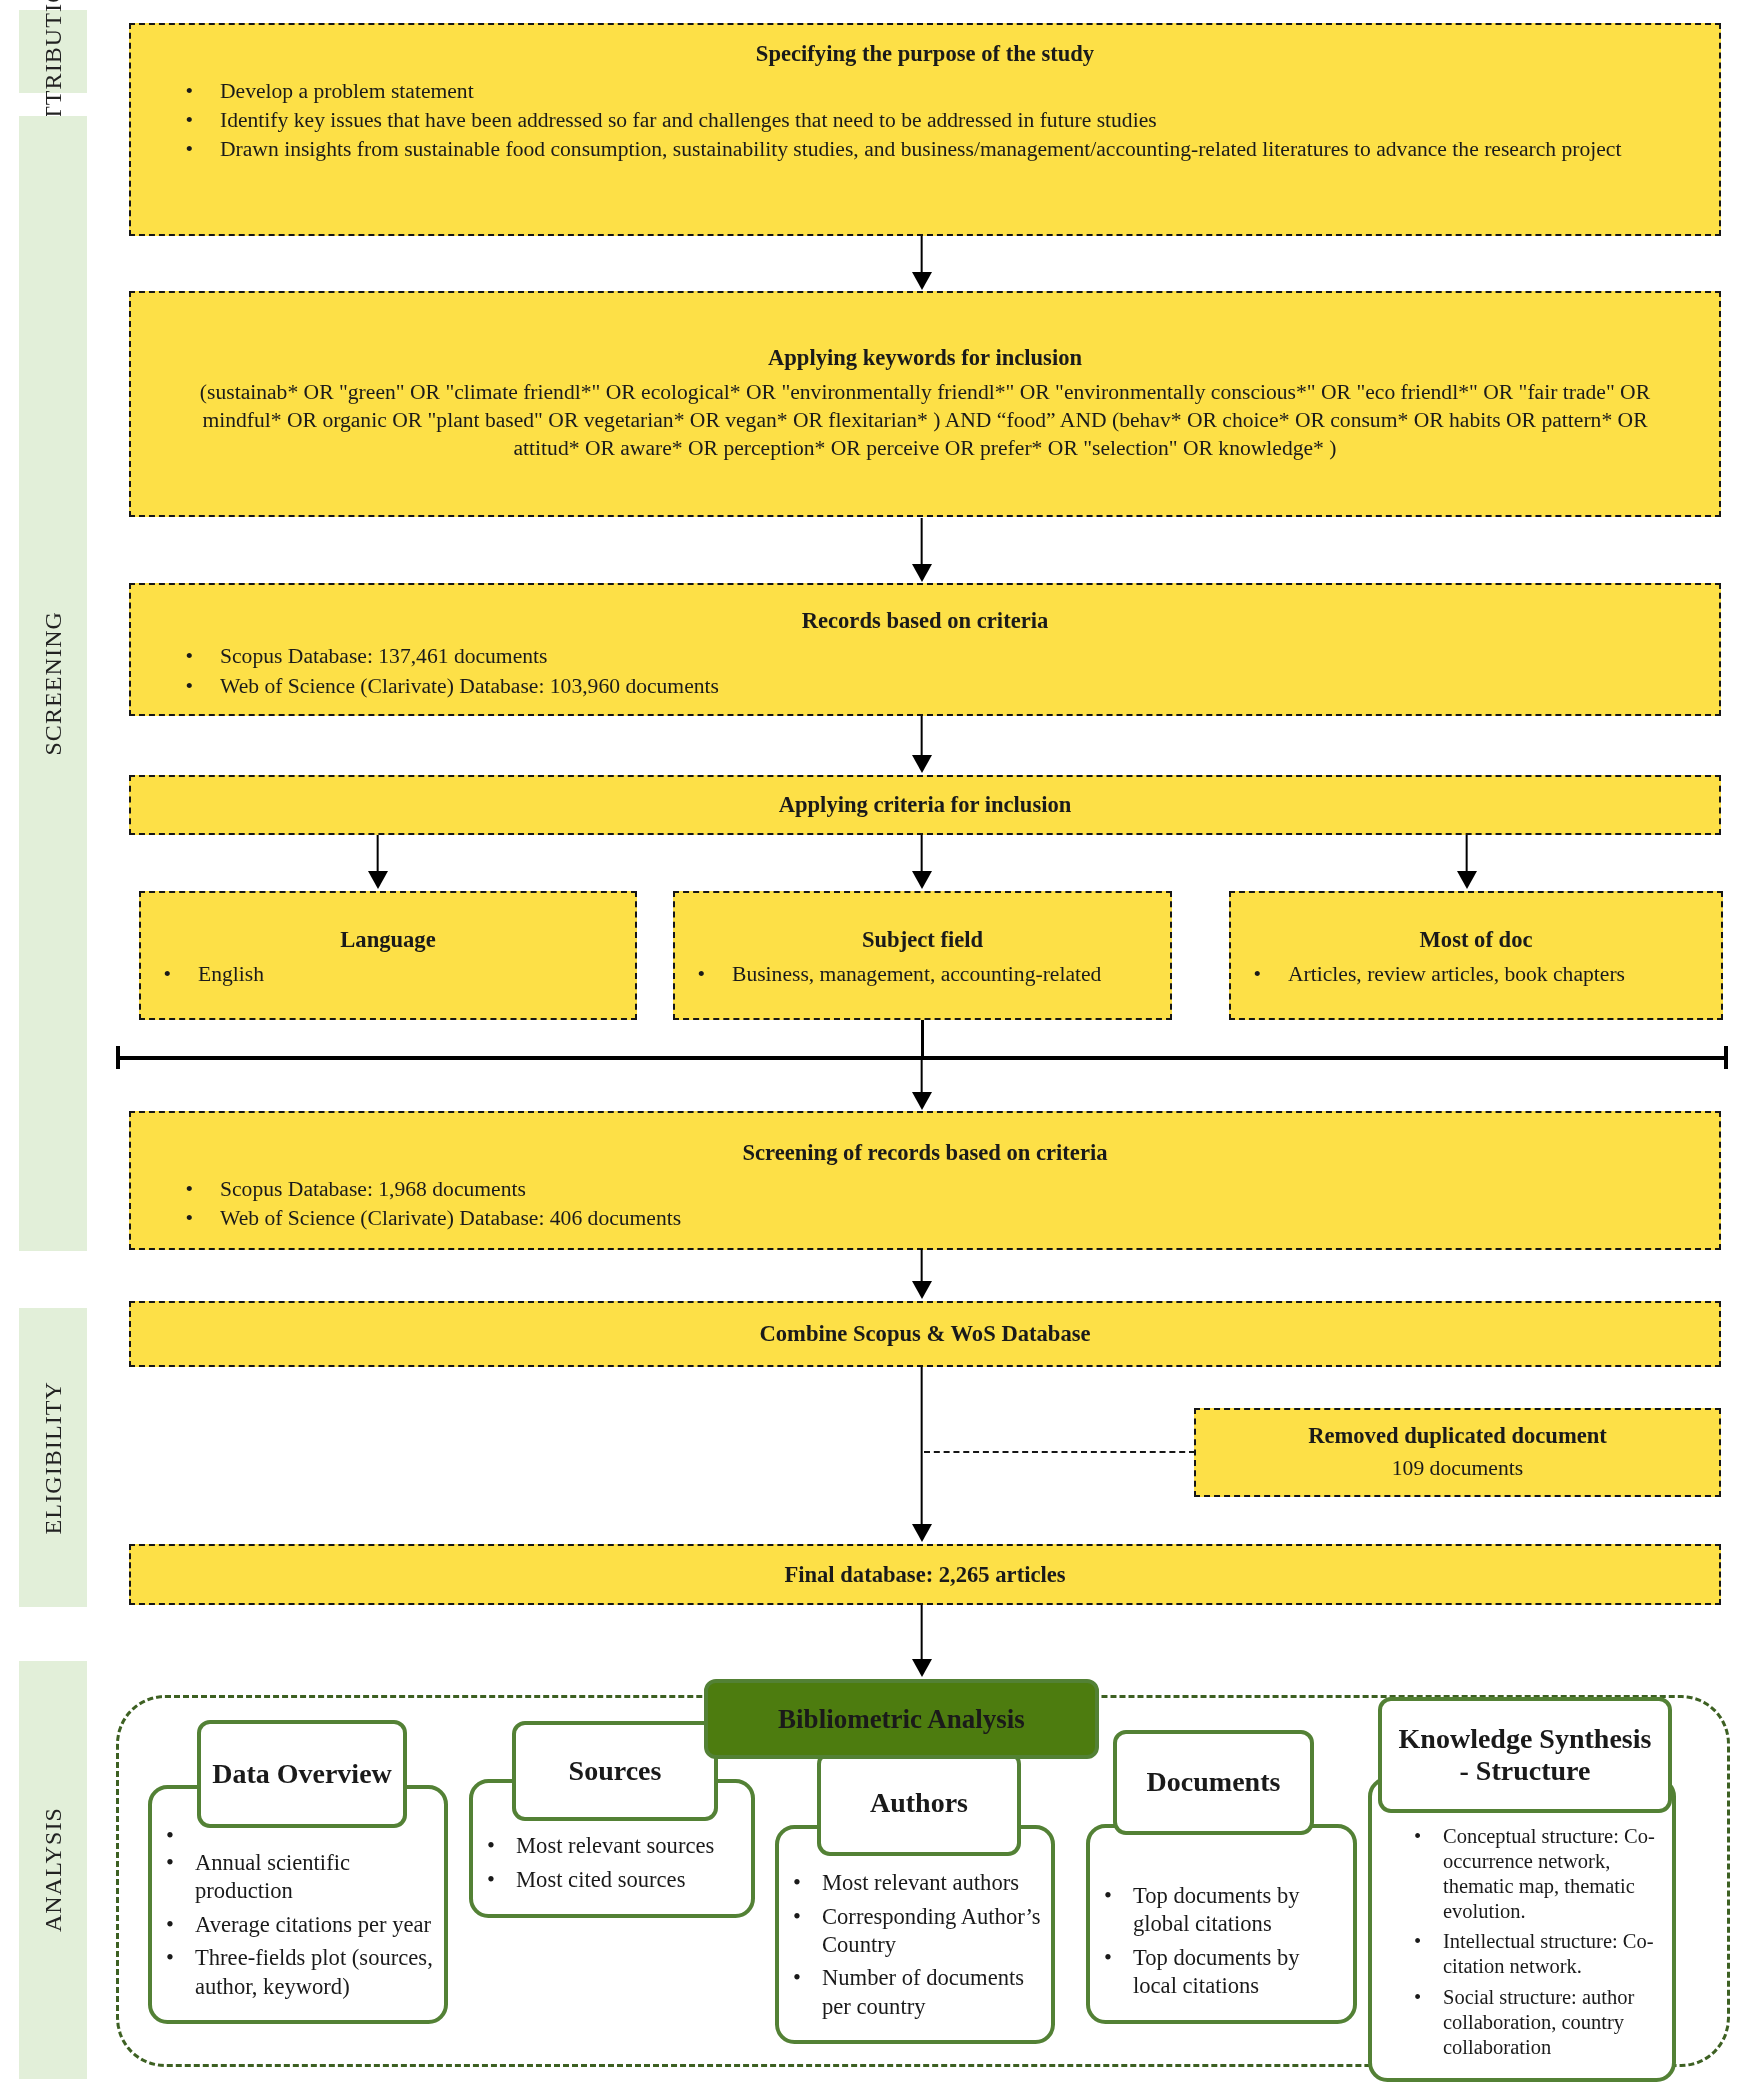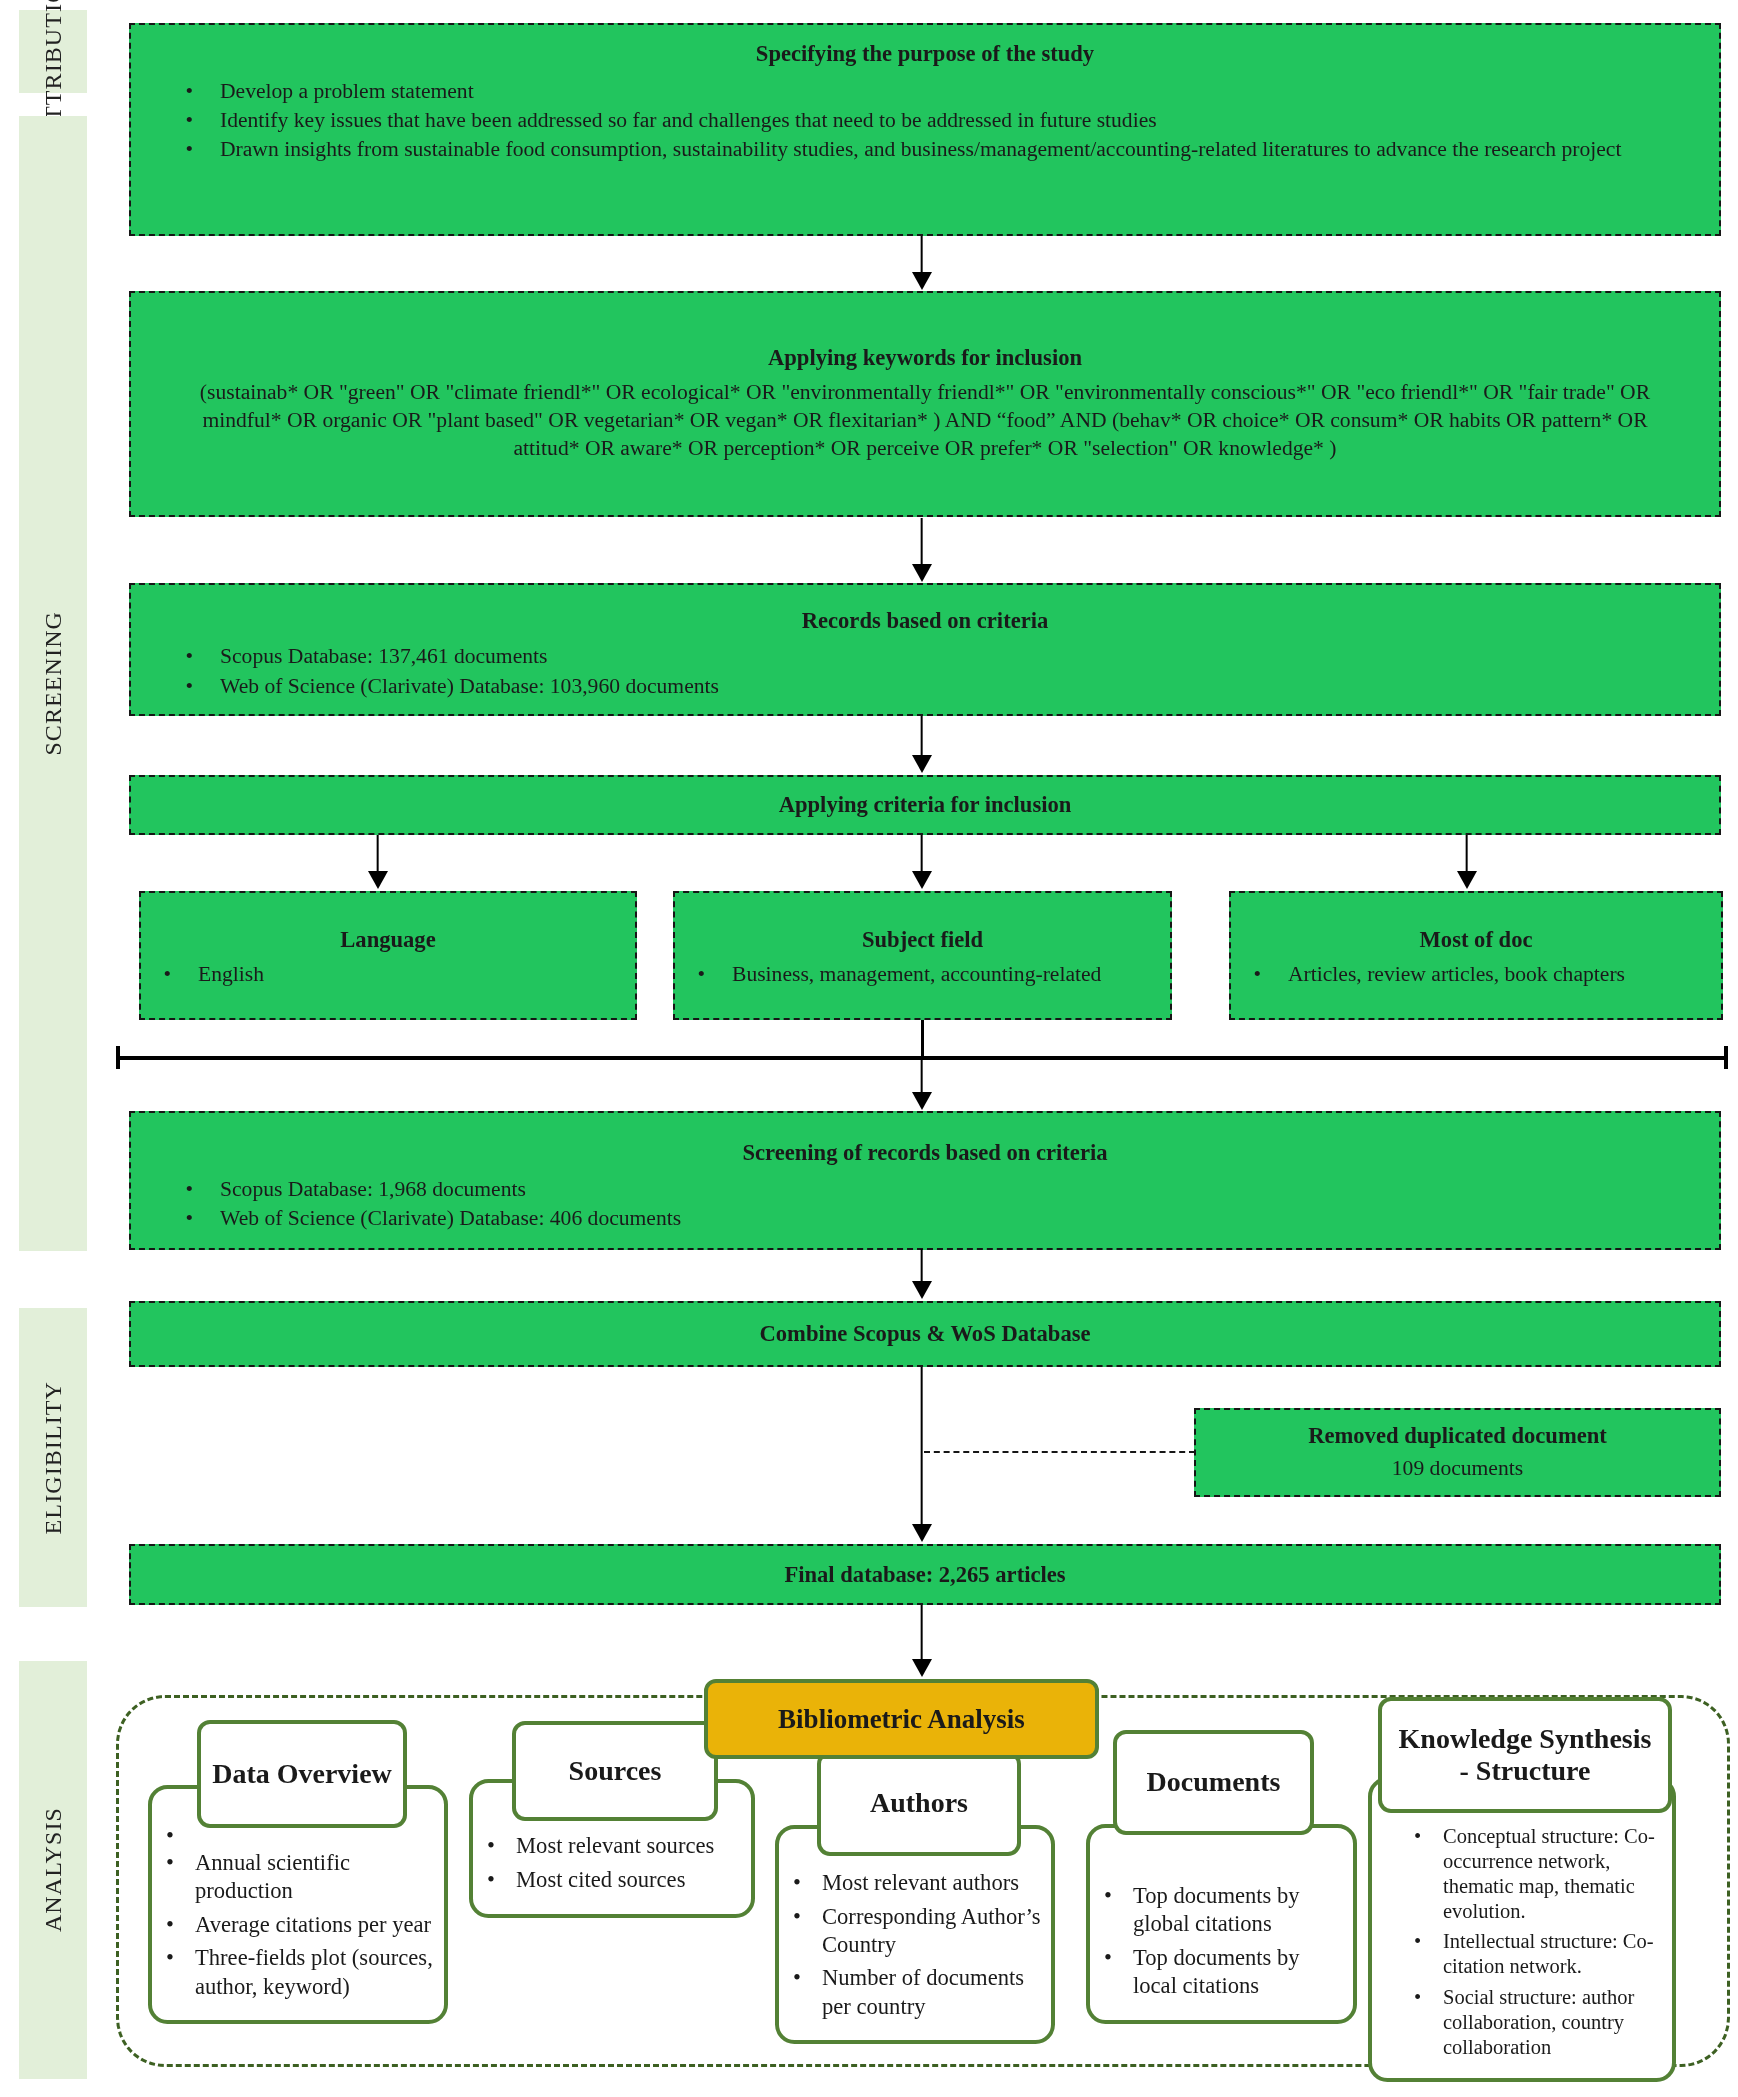--- a/index.html
+++ b/index.html
@@ -15,21 +15,21 @@
     position:absolute;left:19px;width:68px;
     background:#e2efd9;
     display:flex;align-items:center;justify-content:center;
   }
   .sidebox span{
     writing-mode:vertical-rl;transform:rotate(180deg);
     font-size:24px;letter-spacing:1.1px;color:#222;white-space:nowrap;
   }
   
   .fbox{
-    position:absolute;background:#22c55e;
+    position:absolute;background:#fde047;
     border:2.2px dashed #161616;box-sizing:border-box;
     font-size:21.6px;line-height:1.3;
   }
   .btitle{text-align:center;font-weight:bold;font-size:22.6px;}
   .fbox ul{list-style:none;margin:0;padding:0;}
   .fbox li{position:relative;padding-left:57px;margin:0 0 1.1px 0;}
   .fbox li::before{content:"•";position:absolute;left:22.6px;top:0;}
   .centerflex{display:flex;align-items:center;justify-content:center;}
   .colflex{display:flex;flex-direction:column;align-items:center;justify-content:center;}
   .qtext{text-align:center;padding:0 38px;}
@@ -44,21 +44,21 @@
   .mergeline::before{left:0;}
   .mergeline::after{right:0;}
   .dbranch{position:absolute;border-top:2.7px dashed #161616;}
   
   .gcontainer{
     position:absolute;left:116px;top:1695px;width:1614px;height:372px;
     border:3.8px dashed #3d6022;border-radius:49px;box-sizing:border-box;z-index:1;
   }
   .bibheader{
     position:absolute;left:704px;top:1679px;width:395px;height:80px;
-    background:#eab308;border:4.9px solid #538135;border-radius:12px;box-sizing:border-box;
+    background:#4d7c0f;border:4.9px solid #538135;border-radius:12px;box-sizing:border-box;
     display:flex;align-items:center;justify-content:center;
     font-weight:bold;font-size:27px;z-index:4;
   }
   .ctab{
     position:absolute;background:#fff;border:4.3px solid #538135;border-radius:13px;
     box-sizing:border-box;display:flex;align-items:center;justify-content:center;
     font-weight:bold;font-size:28px;text-align:center;line-height:1.15;
     padding:0 9.7px;z-index:3;
   }
   .cbody{

